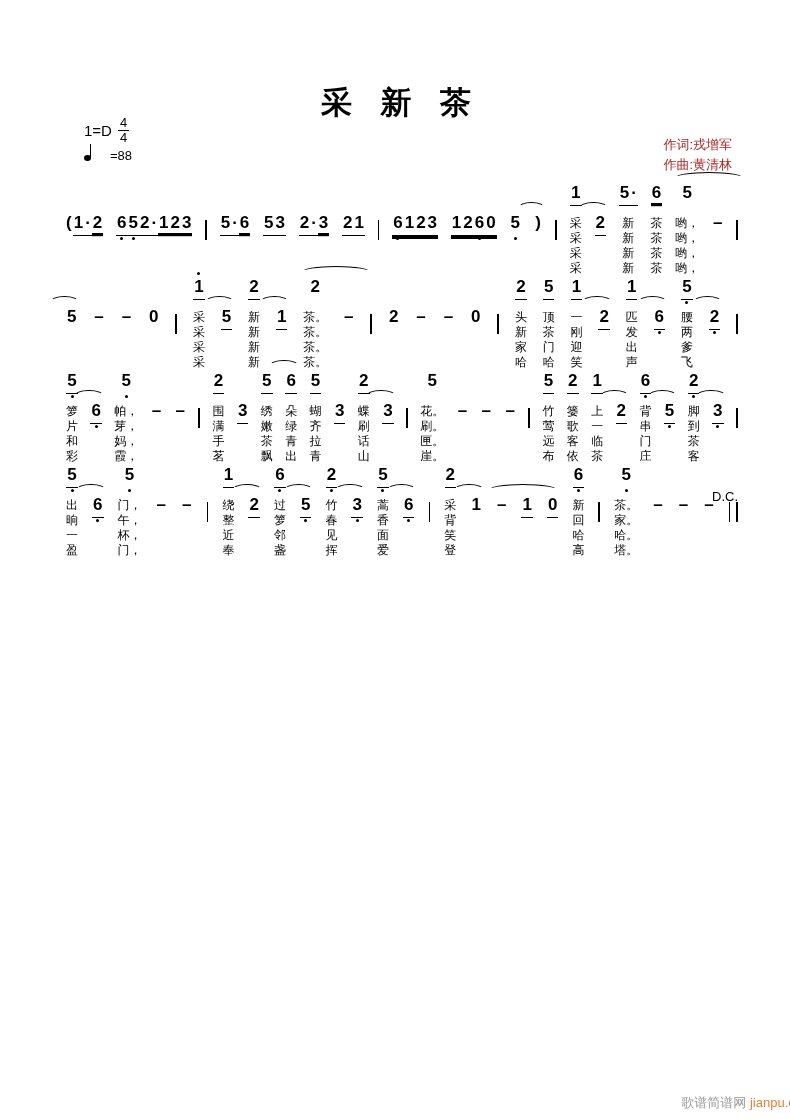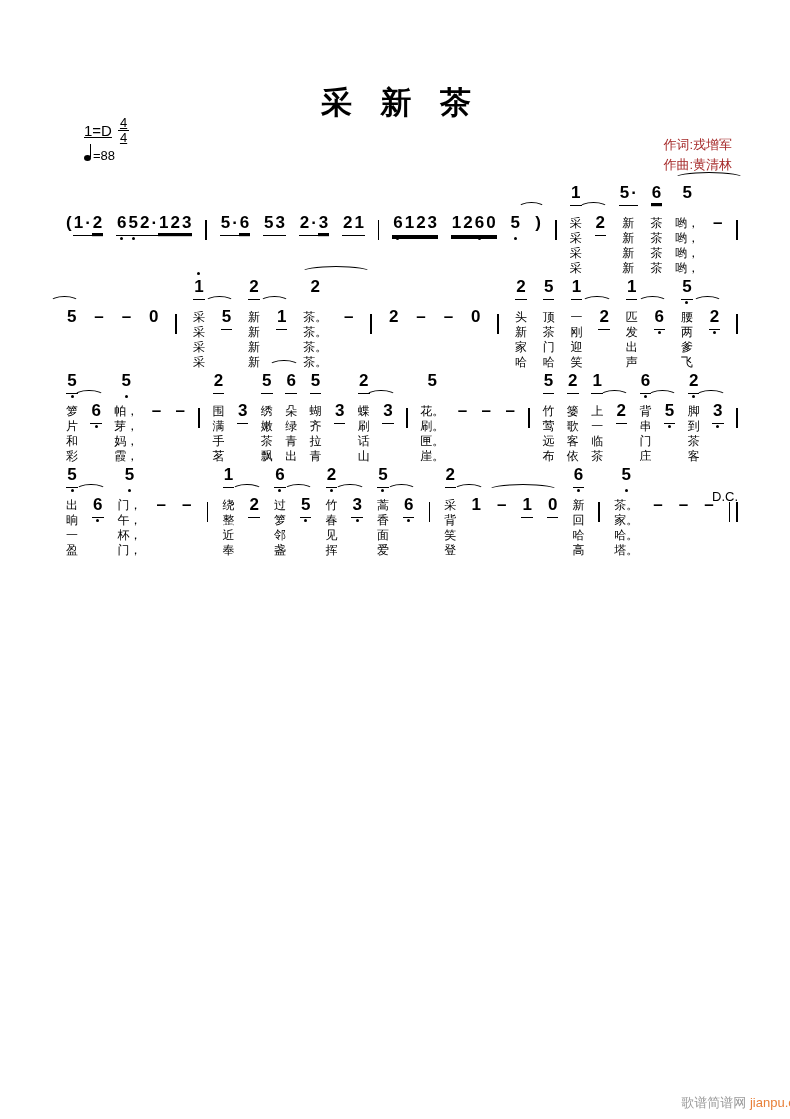--- a/index.html
+++ b/index.html
@@ -1,24 +1,24 @@
 <!DOCTYPE html>
 <html><head>
 <meta charset="utf-8">
 <style>
   html,body{margin:0;padding:0;background:#fff;}
   .page{position:relative;width:790px;height:1119px;background:#ffffff;overflow:hidden;
         font-family:"Liberation Sans","DejaVu Sans",sans-serif;color:#000;padding-left:12px;}
   
   .title{position:absolute;top:82px;left:0;right:0;text-align:center;
          font-size:31px;font-weight:bold;letter-spacing:10px;}
-  .keysig{position:absolute;top:116px;left:84px;font-size:15px;display:flex;align-items:center;gap:6px;text-decoration:underline;}
+  .keysig{position:absolute;top:116px;left:84px;font-size:15px;display:flex;align-items:center;gap:6px;}
   .meter{display:inline-flex;flex-direction:column;align-items:center;font-size:13px;line-height:1.05;font-weight:normal;}
   .meter .mtop{border-bottom:1px solid #000;padding:0 2px;}
-  .tempo{position:absolute;top:148px;left:84px;font-size:13px;display:flex;align-items:flex-end;gap:2px;}
+  .tempo{position:absolute;top:148px;left:84px;font-size:13px;display:flex;align-items:flex-end;gap:19px;}
   .qnote{display:inline-block;width:7px;height:6px;background:#000;border-radius:50%;position:relative;margin-bottom:2px;}
   .qnote:after{content:"";position:absolute;right:0;top:-11px;width:1.5px;height:13px;background:#000;}
   .credits{position:absolute;top:135px;right:70px;font-size:13px;line-height:20px;text-align:left;}
   
   .score{position:absolute;top:183px;left:66px;width:672px;}
   .system{display:flex;justify-content:space-between;align-items:center;height:92px;margin-bottom:2px;}
   .cell{display:flex;flex-direction:column;align-items:center;position:relative;}
   .note{position:relative;font-weight:bold;font-size:17px;height:24px;white-space:nowrap;text-align:center;min-width:9px;}
   .pre{padding-right:1px;}
   .grp{display:inline-block;padding-bottom:2px;}

